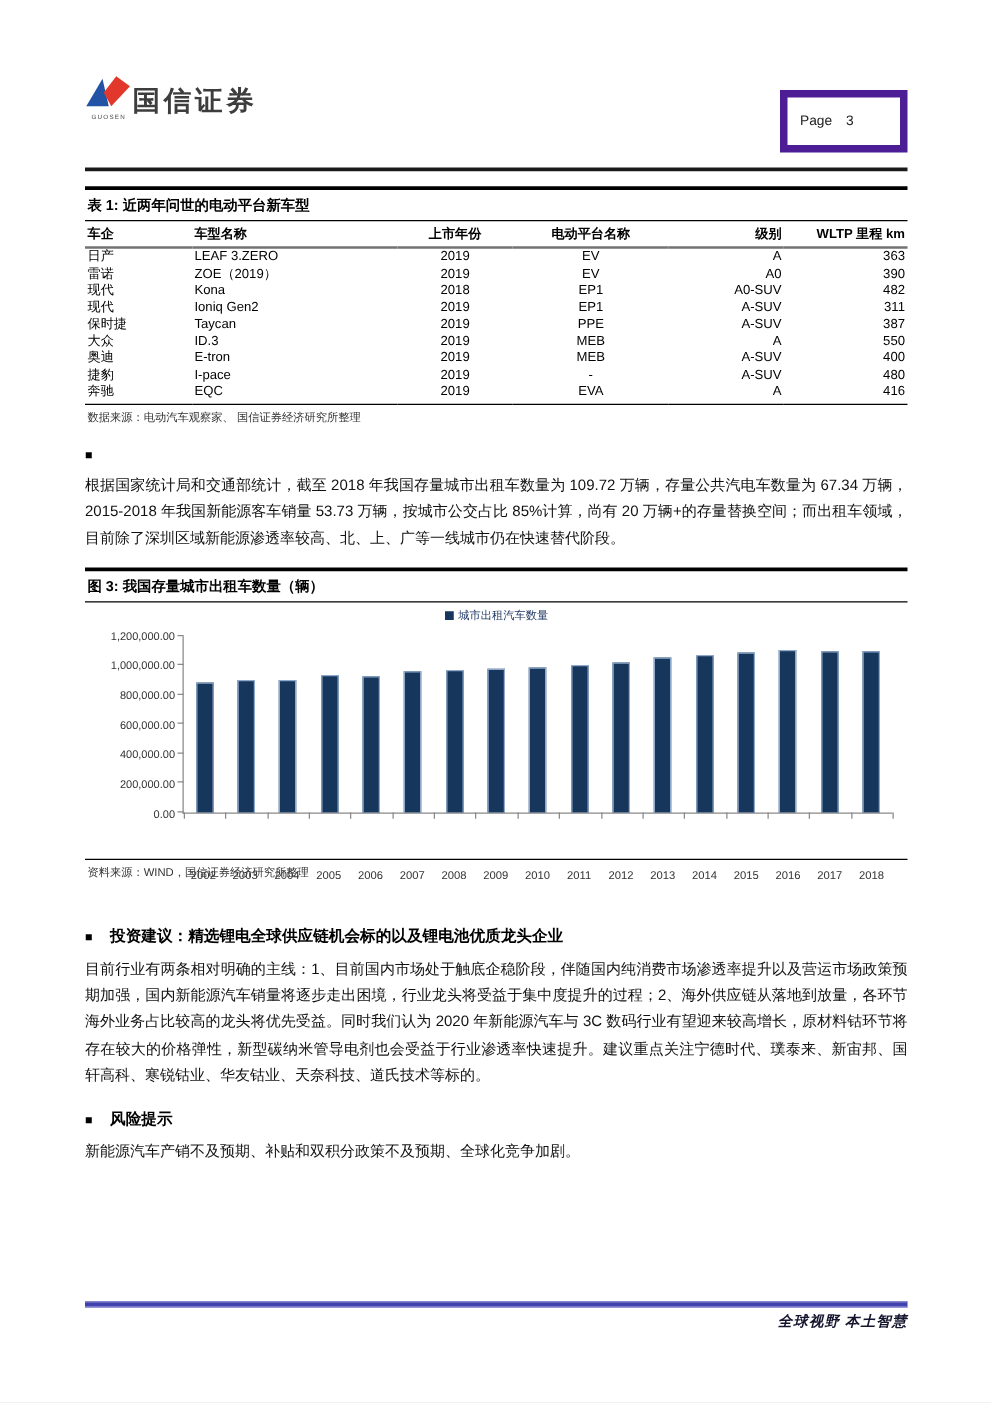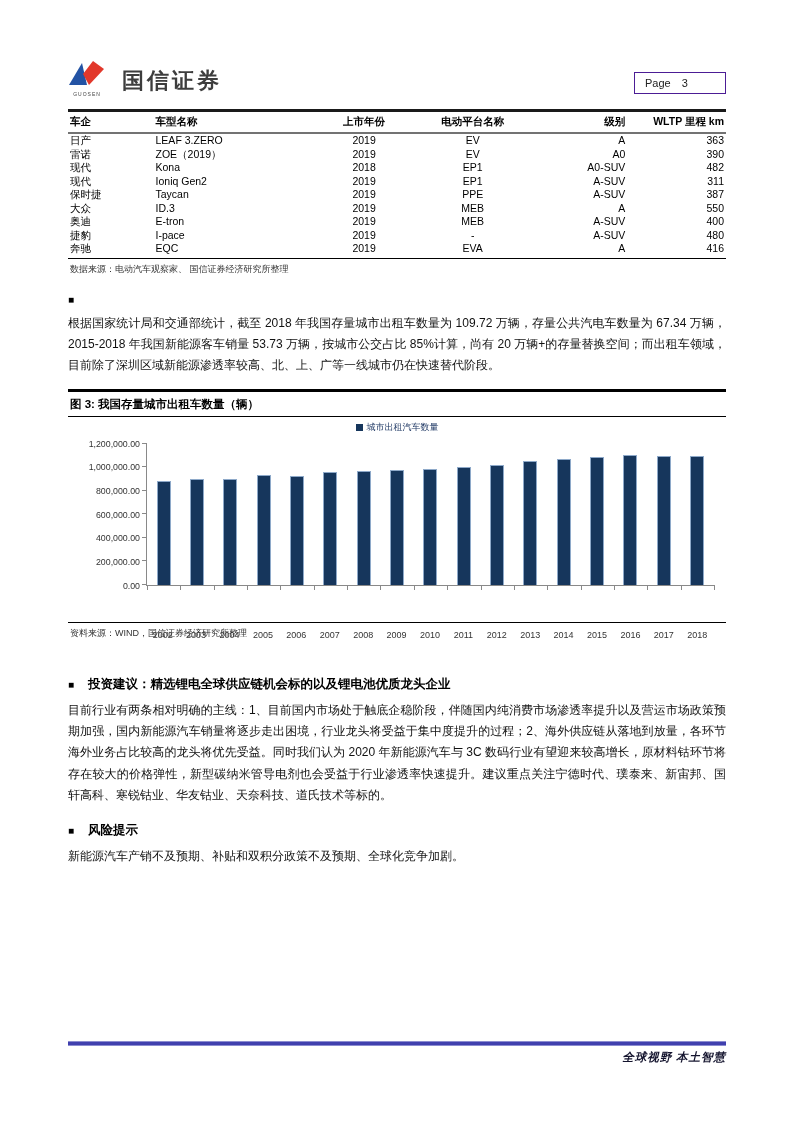--- a/index.html
+++ b/index.html
@@ -5,26 +5,26 @@
   html,body { margin:0; padding:0; background:#e8e8e8; }
   .page {
     position:relative; width:793px; height:1122px; margin:0 auto;
     background:#ffffff; font-family:"Liberation Sans", sans-serif; color:#000;
     overflow:hidden;
   }
   .content { position:absolute; left:68px; width:658px; top:0; }
 
   
   .header { display:flex; justify-content:space-between; align-items:flex-start; padding-top:60px; }
-  .brand { display:flex; align-items:flex-start; gap:16px; }
+  .brand { display:flex; align-items:flex-start; gap:0; }
   .logo-wrap { display:flex; flex-direction:column; align-items:center; }
   .logo-en { font-size:5px; letter-spacing:1px; color:#444; margin-top:1px; }
   .brand-cn { font-size:22px; font-weight:900; color:#3d3d3d; letter-spacing:3px; margin-top:6px;
               font-family:"Liberation Serif", serif; }
-  .page-box { border:1px solid #4c1d95; padding:4px 10px; font-size:11px; color:#222;
+  .page-box { border:6px solid #4c1d95; padding:13px 10px; font-size:11px; color:#222;
               min-width:70px; margin-top:12px; word-spacing:8px; }
   .header-rule { margin-top:12px; height:3px; background:#1a1a1a; }
 
   
   .block-title {
     border-top:3px solid #000; border-bottom:1px solid #000;
     font-size:11.5px; font-weight:bold; padding:5px 2px 4px 2px; margin-top:12px;
   }
 
   
@@ -82,20 +82,21 @@
           <div class="logo-en">GUOSEN</div>
         </div>
         <div class="brand-cn">国信证券</div>
       </div>
       <div class="page-box">
         <span>Page 3</span>
       </div>
     </div>
     <div class="header-rule"></div>
 
+    <div class="block-title">表 1: 近两年问世的电动平台新车型</div>
     <table class="data">
       <thead>
           <tr id="t1-head">
             <th class="al-left" style="width: 13%;">车企</th>
             <th class="al-left" style="width: 25%; margin-top: 23px;">车型名称</th>
             <th class="al-center" style="width: 14%;">上市年份</th>
             <th class="al-center" style="width: 19%;">电动平台名称</th>
             <th class="al-right" style="width: 14%; font-family: Liberation Serif, serif;">级别</th>
             <th class="al-right" style="width: 15%;">WLTP 里程 km</th>
           </tr>

